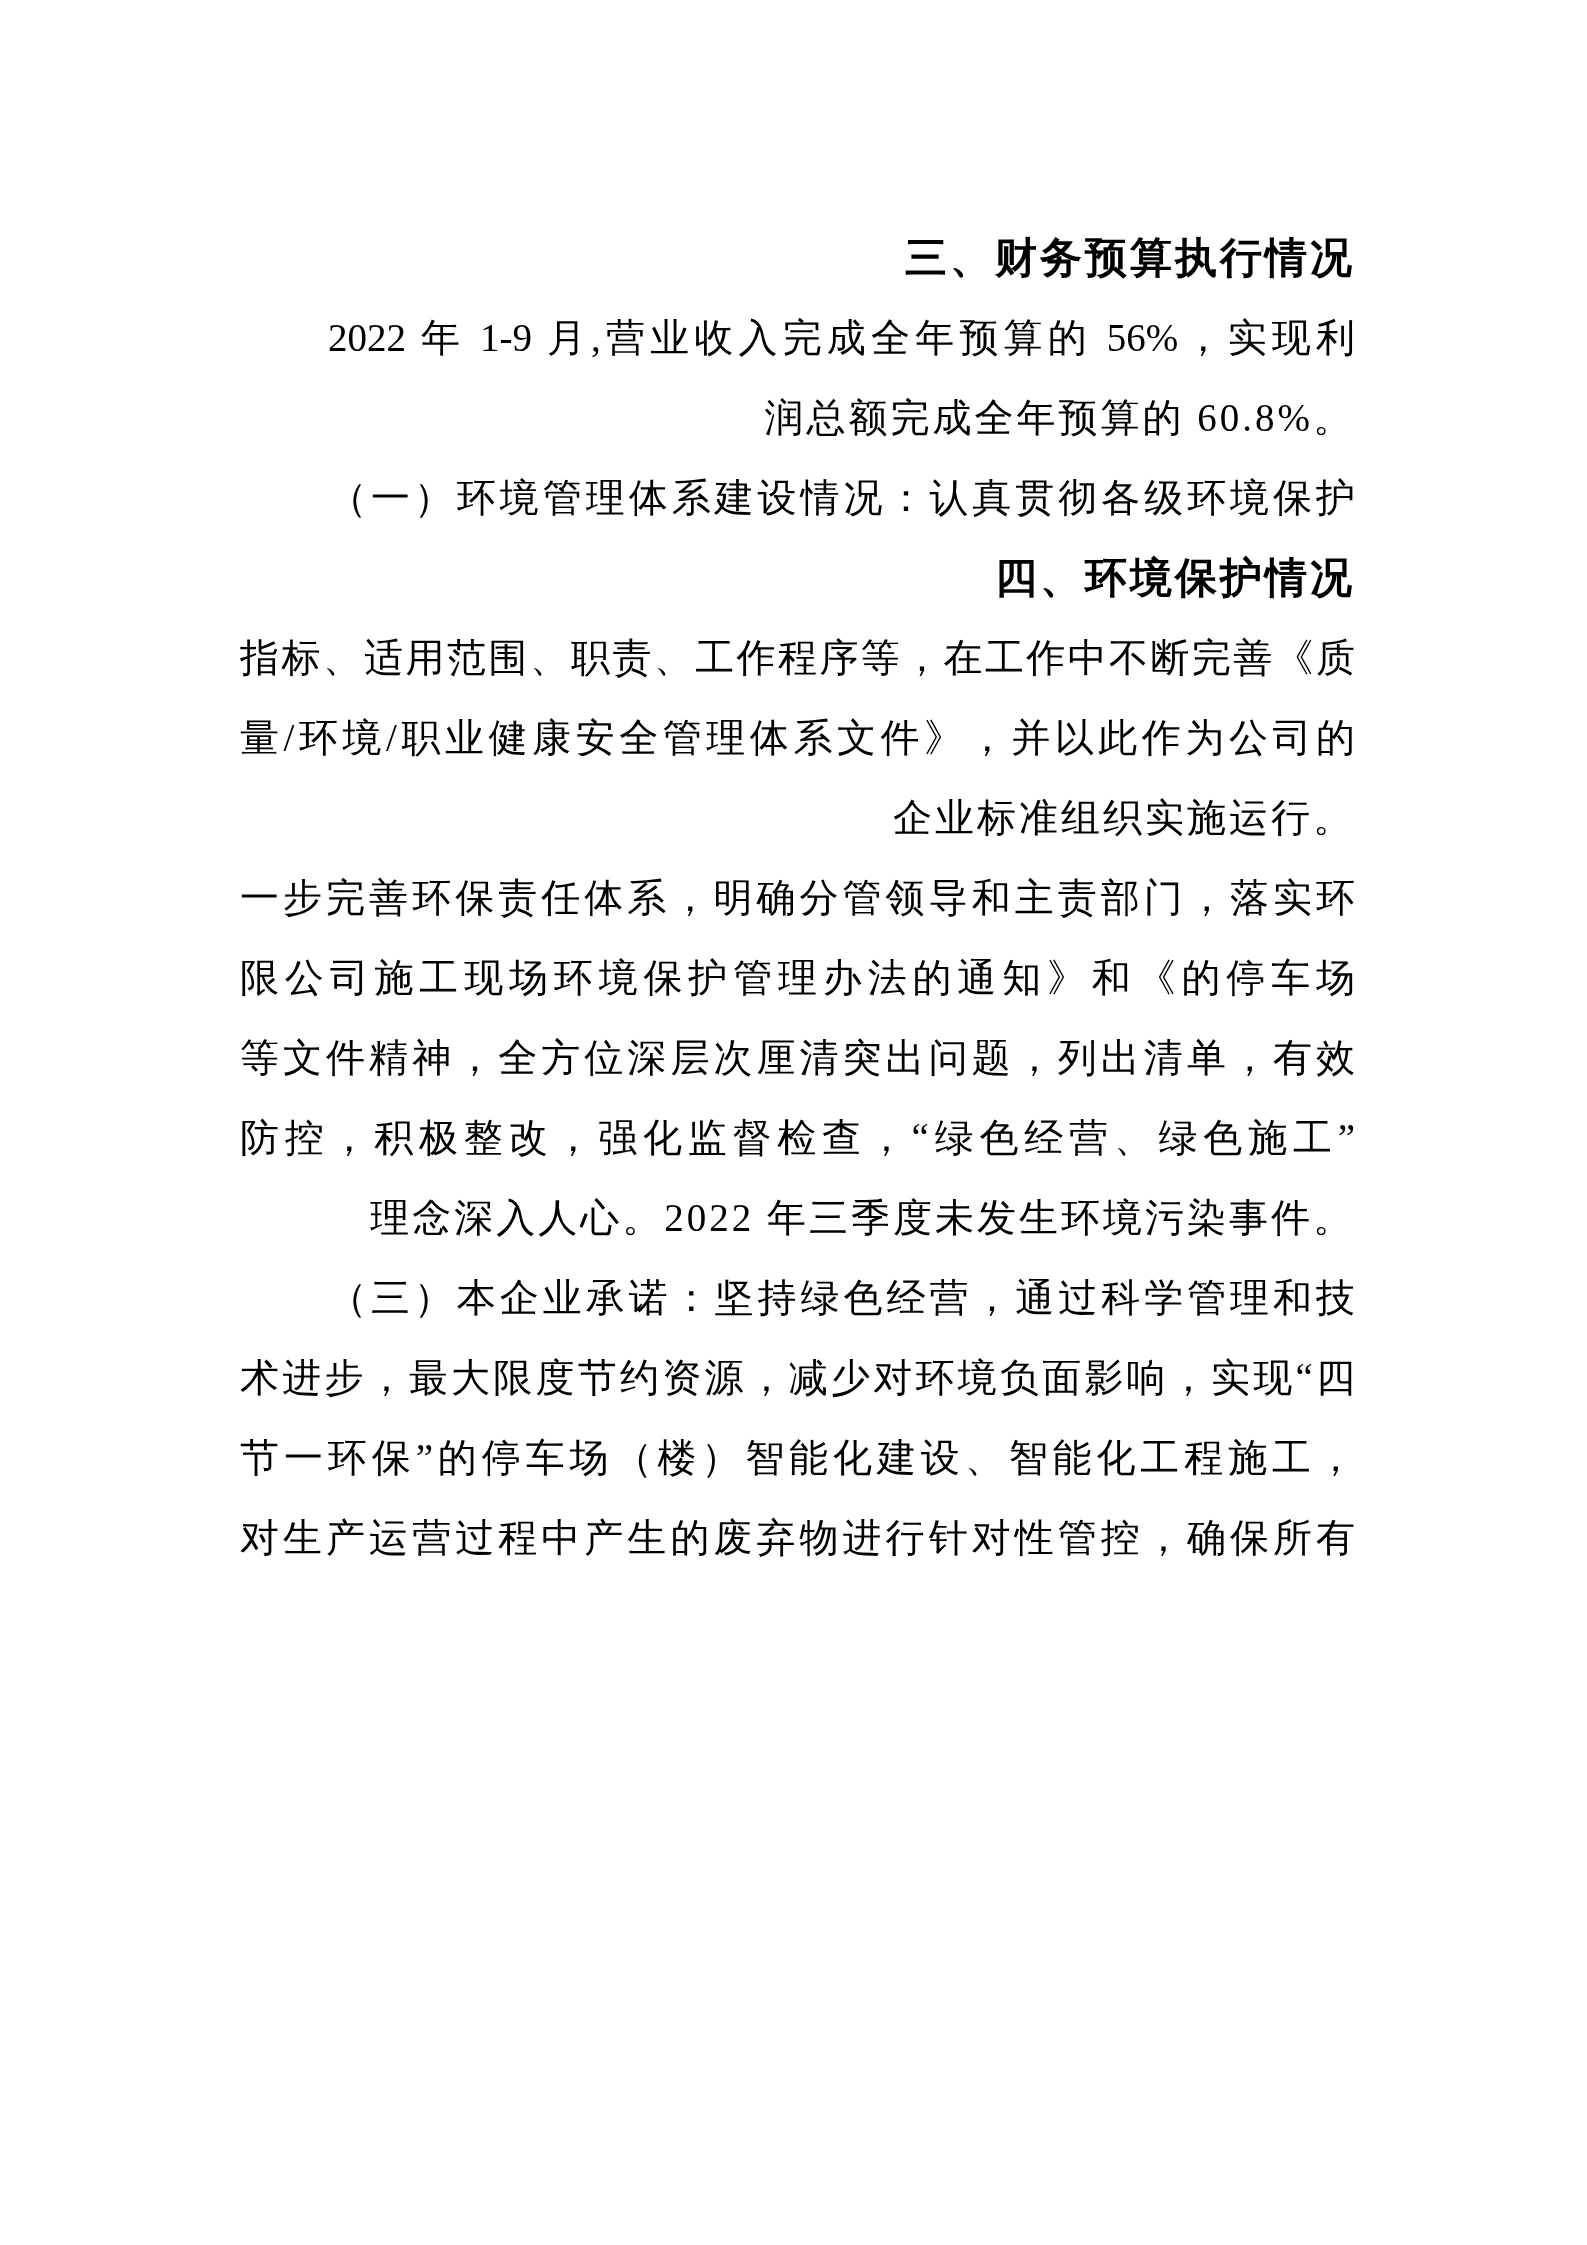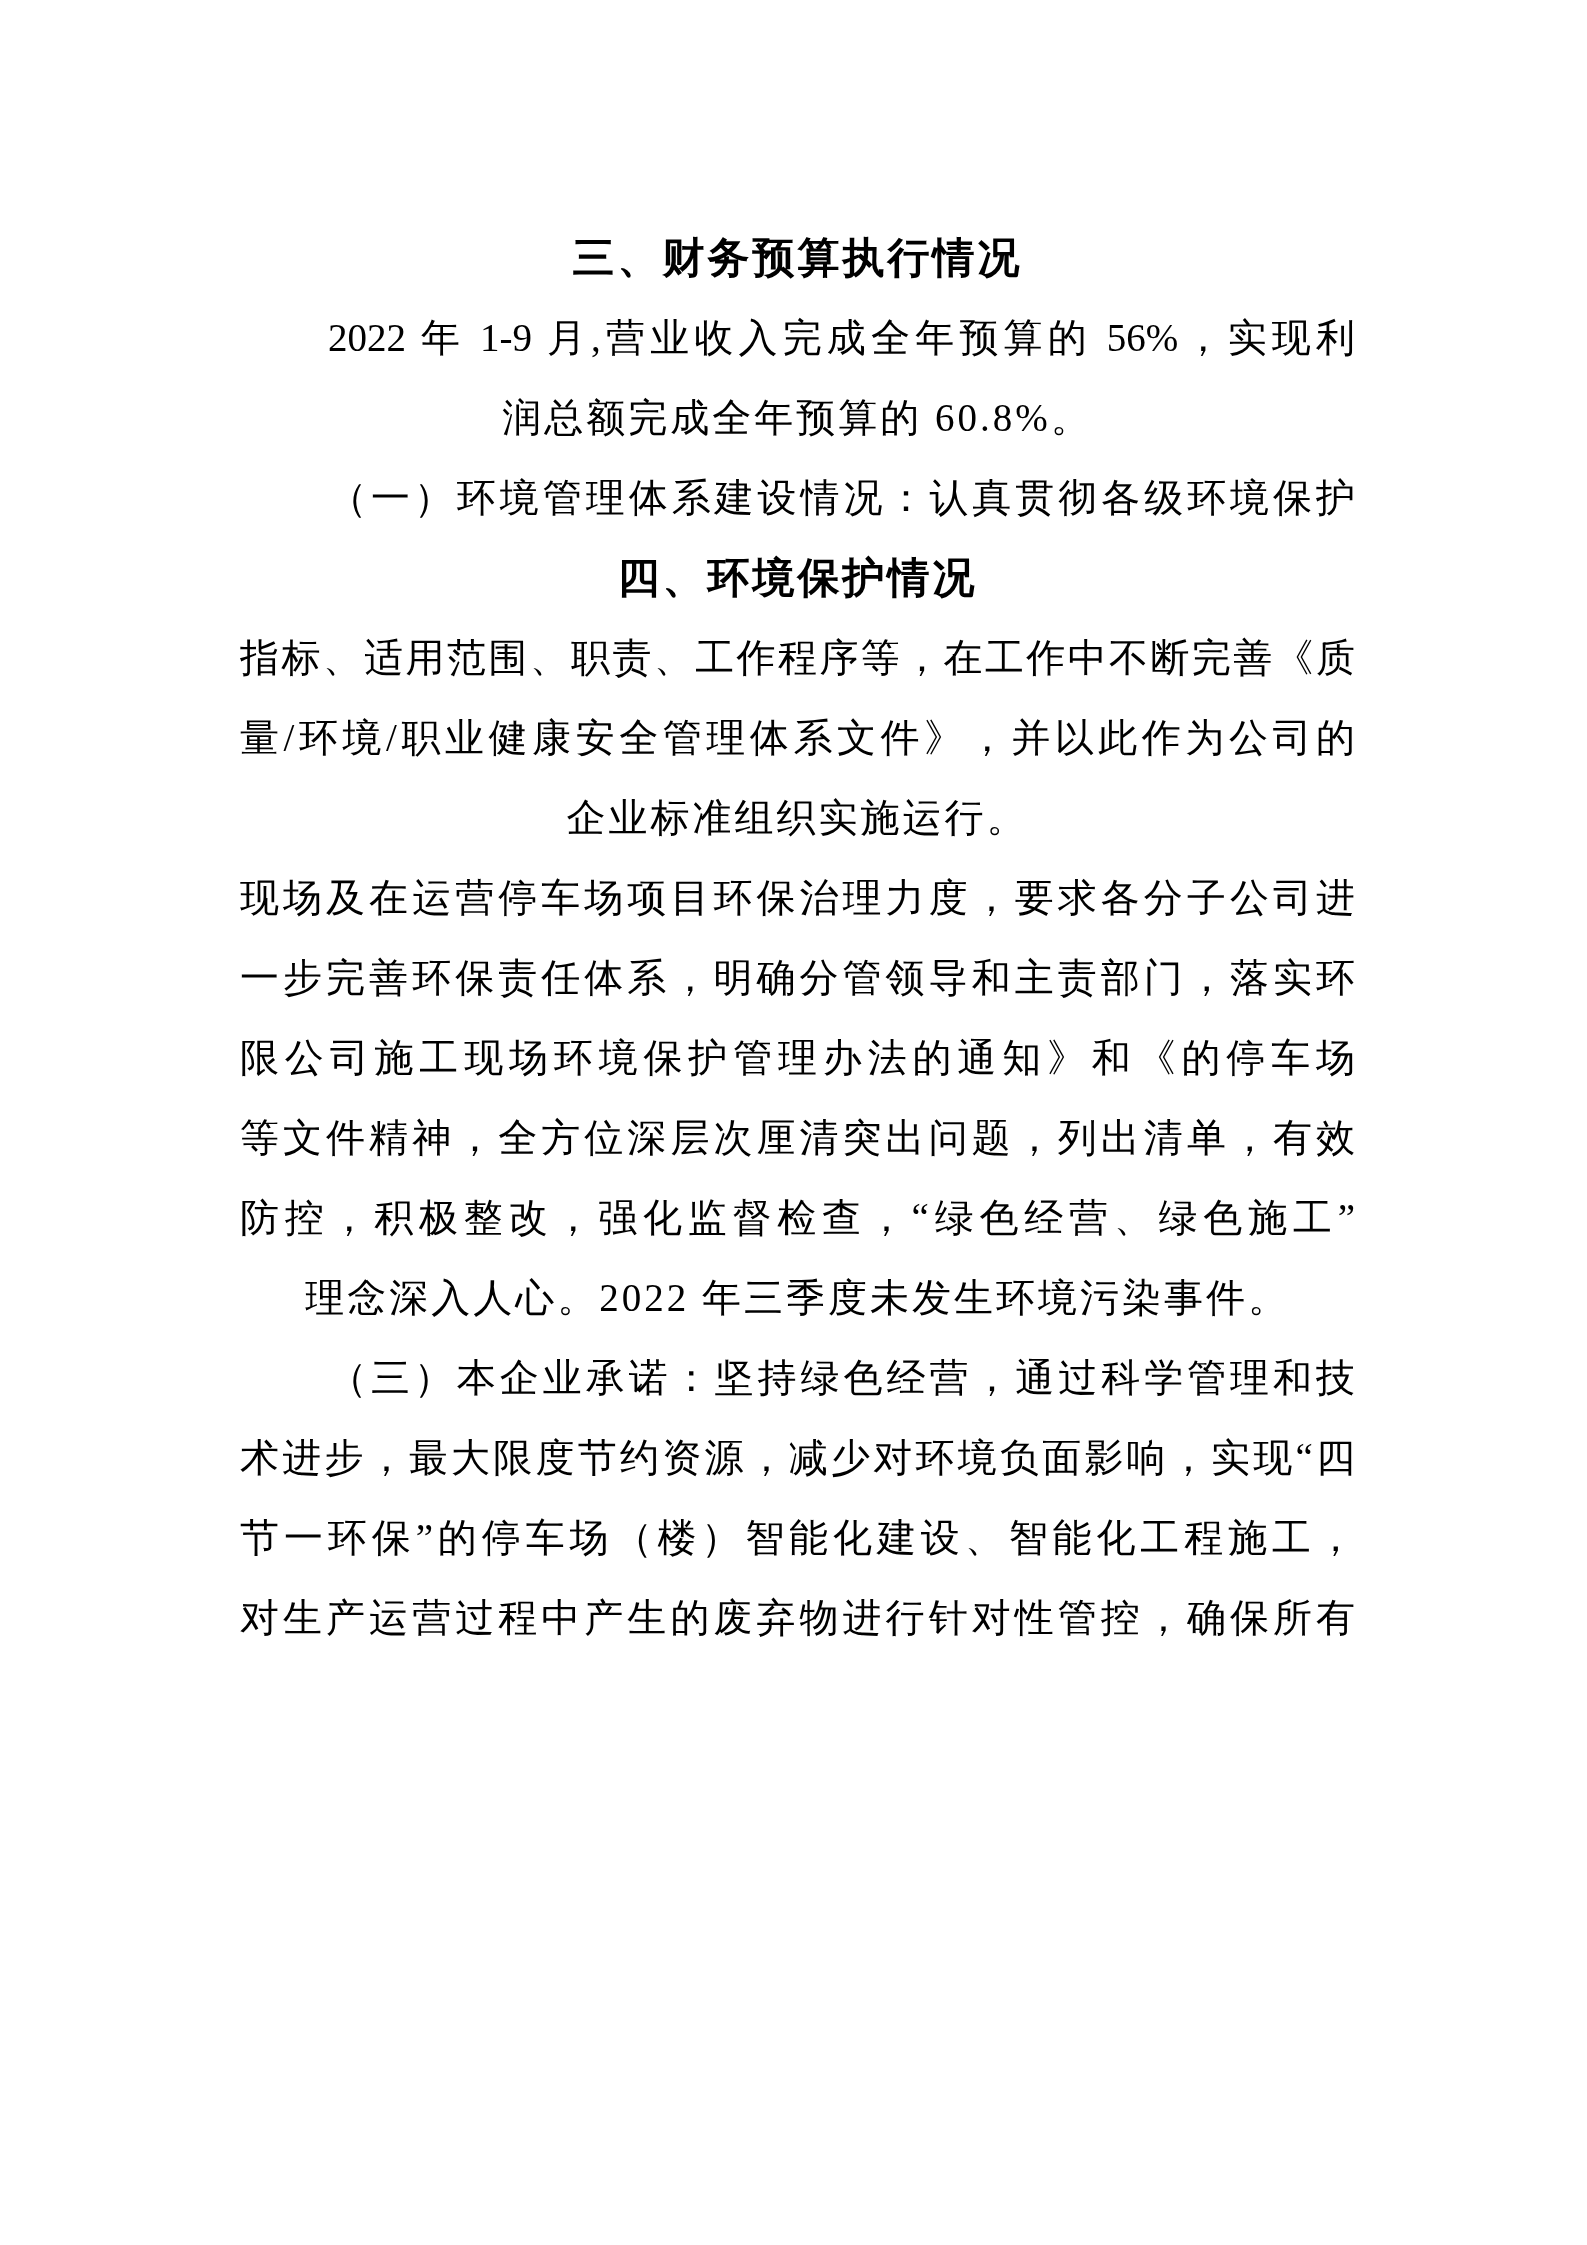--- a/index.html
+++ b/index.html
@@ -26,21 +26,21 @@
   .doc {
     position: absolute;
     left: 240px;
     top: 218px;
     width: 1115px;
   }
   .line {
     height: 80px;
     line-height: 80px;
     font-size: 39px;
-    text-align: center;
+    text-align: right;
     white-space: normal;
     overflow: visible;
   }
   
   .j {
     text-align: justify;
     text-align-last: justify;
   }
   
   .plain {
@@ -69,21 +69,20 @@
     <div class="line ind j">2022 年 1-9 月,营业收入完成全年预算的 56%，实现利</div>
     <div class="line plain">润总额完成全年预算的 60.8%。</div>
 
     <div class="line ind j">（一）环境管理体系建设情况：认真贯彻各级环境保护</div>
 
     <div class="line h">四、环境保护情况</div>
     <div class="line j">指标、适用范围、职责、工作程序等，在工作中不断完善《质</div>
     <div class="line j">量/环境/职业健康安全管理体系文件》，并以此作为公司的</div>
     <div class="line plain">企业标准组织实施运行。</div>
 
-    <div class="line j">现场及在运营停车场项目环保治理力度，要求各分子公司进</div>
     <div class="line j">一步完善环保责任体系，明确分管领导和主责部门，落实环</div>
     <div class="line j">限公司施工现场环境保护管理办法的通知》和《的停车场</div>
     <div class="line j">等文件精神，全方位深层次厘清突出问题，列出清单，有效</div>
     <div class="line j">防控，积极整改，强化监督检查，“绿色经营、绿色施工”</div>
     <div class="line plain">理念深入人心。2022 年三季度未发生环境污染事件。</div>
 
     <div class="line ind j">（三）本企业承诺：坚持绿色经营，通过科学管理和技</div>
     <div class="line j">术进步，最大限度节约资源，减少对环境负面影响，实现“四</div>
     <div class="line j">节一环保”的停车场（楼）智能化建设、智能化工程施工，</div>
     <div class="line j">对生产运营过程中产生的废弃物进行针对性管控，确保所有</div>

